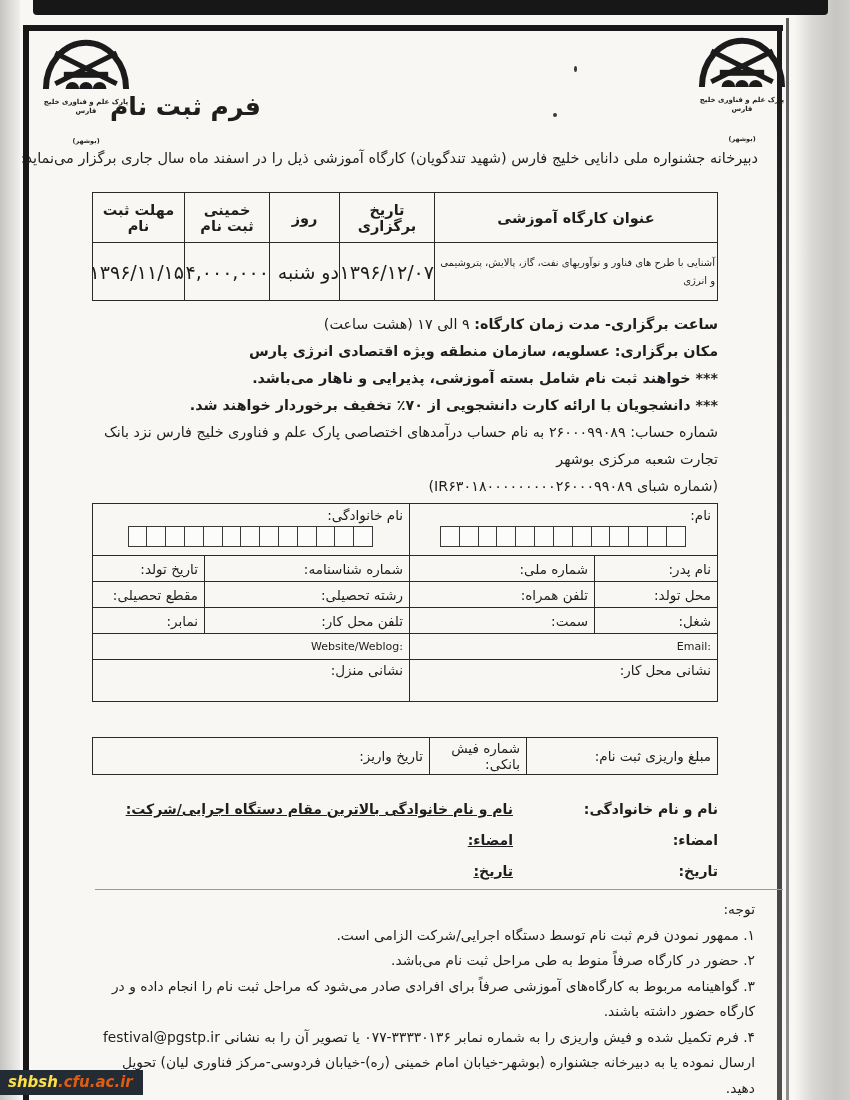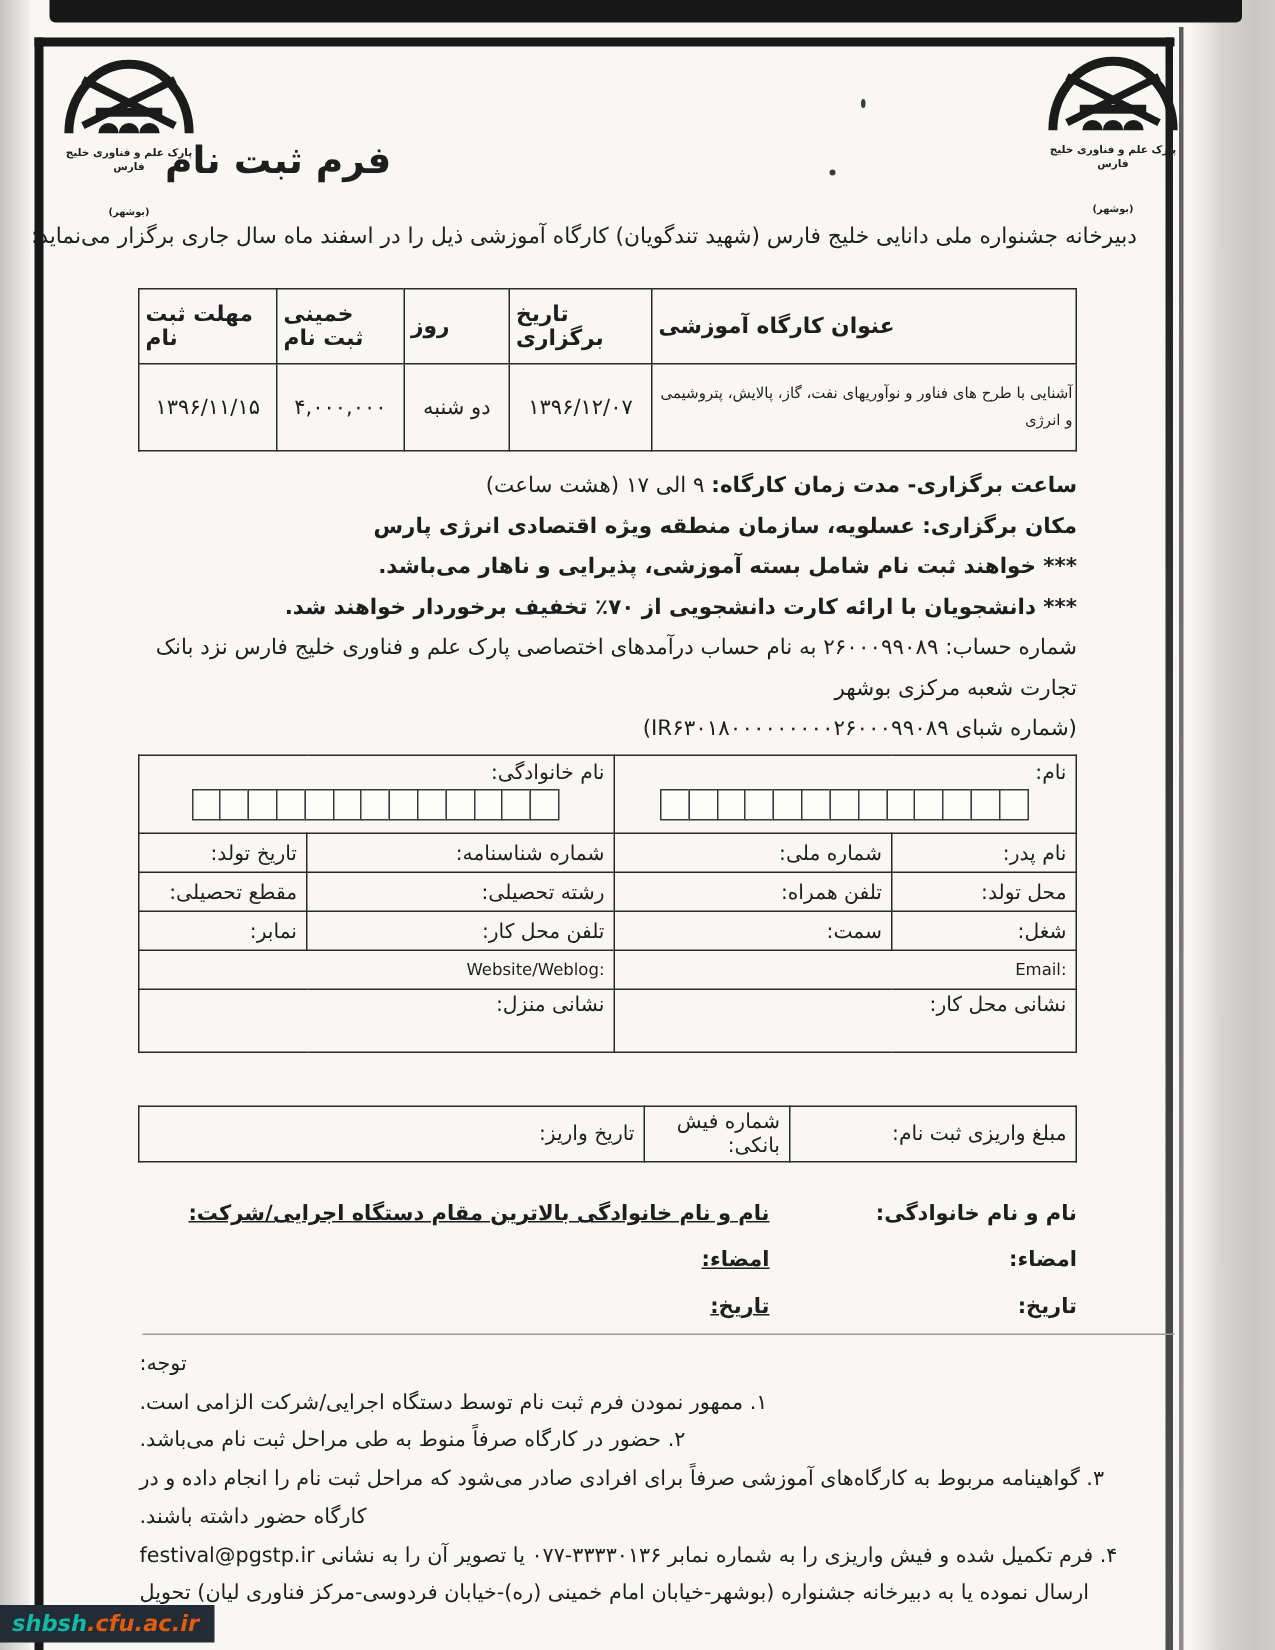--- a/index.html
+++ b/index.html
@@ -33,23 +33,23 @@
 
   .title { position:absolute; top:92px; left:110px; width:630px; text-align:left;
            font-size:25px; font-weight:bold; }
   .intro { position:absolute; top:150px; right:92px; width:666px; direction:rtl;
            text-align:left; font-size:14.5px; white-space:nowrap; }
 
   table { border-collapse:collapse; direction:rtl; }
   th,td { border:1.5px solid #2a2a2a; }
 
   .ws-table { position:absolute; top:192px; right:132px; width:625px; table-layout:fixed; }
-  .ws-table th { height:50px; font-size:14.5px; font-weight:bold; text-align:left; padding:2px 4px; }
+  .ws-table th { height:50px; font-size:14.5px; font-weight:bold; text-align:center; padding:2px 4px; }
   .ws-table td { height:58px; }
-  .ws-table td.c { text-align:center; font-size:14px; }
+  .ws-table td.c { font-size:19px; }
   .ws-title-cell { text-align:right; padding:4px 2px; font-size:10px; line-height:1.8; }
 
   .details { position:absolute; top:311px; right:132px; width:623px; direction:rtl;
              text-align:right; font-size:14.3px; }
   .details p { line-height:27px; }
   .b { font-weight:bold; }
 
   .p-table { position:absolute; top:503px; right:132px; width:625px; table-layout:fixed; font-size:13.5px; }
   .p-table td { padding:2px 6px; text-align:right; vertical-align:middle; height:26px; }
   .row-a td { height:52px; vertical-align:top; padding-top:3px; }
@@ -64,26 +64,26 @@
 
   .sig { position:absolute; top:794px; right:132px; width:625px; direction:rtl;
          display:flex; font-size:14px; font-weight:bold; }
   .sig-col-r { width:205px; }
   .sig-col-l { flex:1;text-decoration:underline; }
   .sig p { line-height:31px; }
 
   .divider { position:absolute; top:889px; left:95px; width:688px; border-top:1.5px solid #9a9a9a; }
 
   .notes { position:absolute; top:897px; right:95px; width:662px; direction:rtl;
-           text-align:left; font-size:13.8px; }
+           text-align:right; font-size:13.8px; }
   .notes p { line-height:25.5px; }
 
   .watermark { position:absolute; left:0; top:1070px; background:#232b34;
                padding:3px 10px 4px 8px; font-style:italic; font-weight:bold; font-size:15px; }
-  .wm1 { color:#14b8a6; } .wm2 { color:#e05c12; }
+  .wm1 { color:#fde047; } .wm2 { color:#e05c12; }
 </style>
 </head>
 <body>
 
 <div class="scan">
 
   <div class="left-strip"></div>
   <div class="right-shade"></div>
   <div class="page-edge"></div>
   <div class="top-bar"></div>

